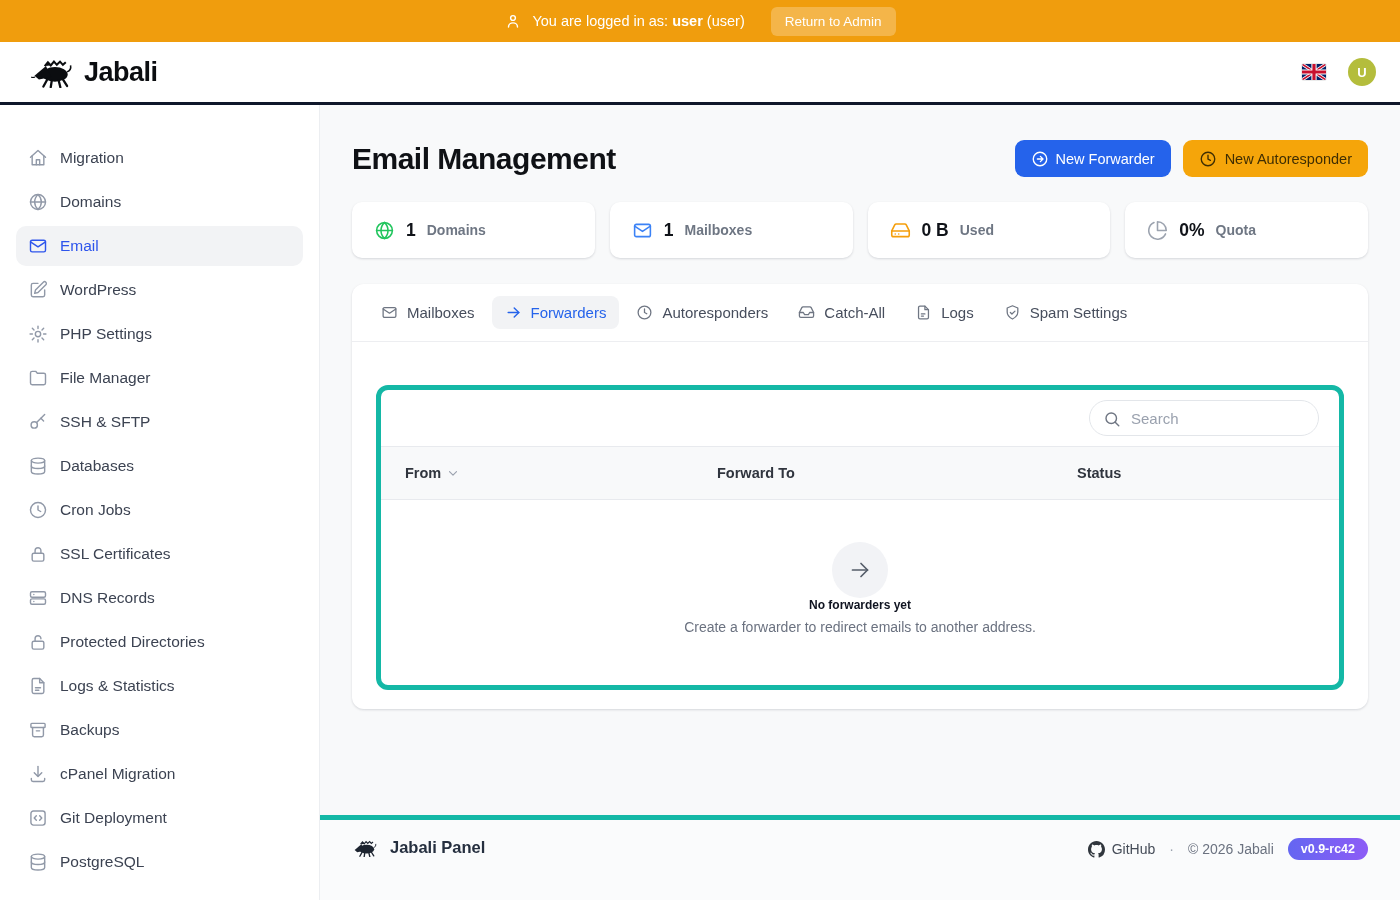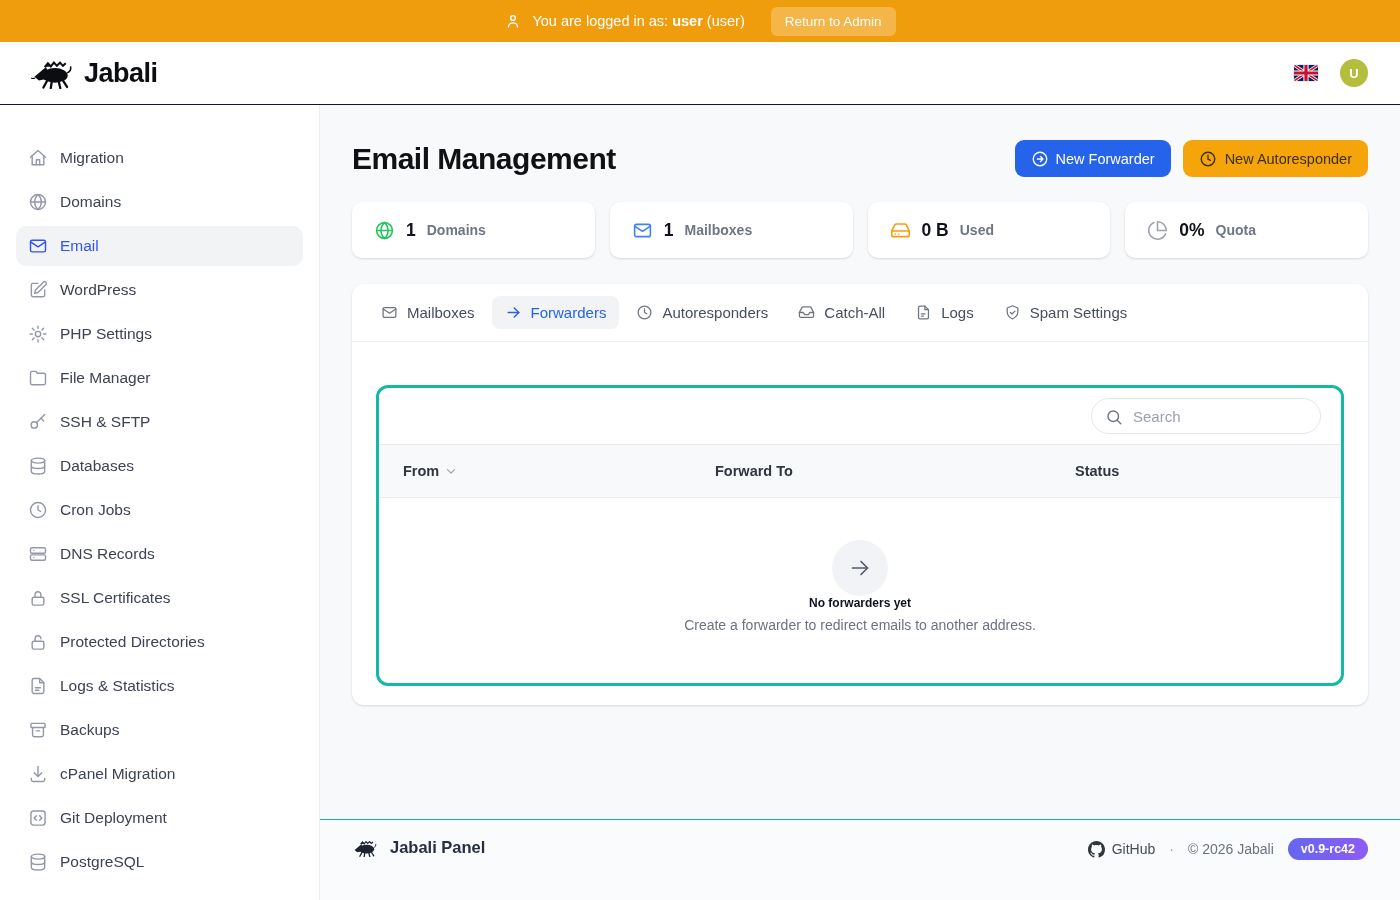--- a/index.html
+++ b/index.html
@@ -6,21 +6,21 @@
   html,body { width:1400px; height:900px; overflow:hidden; }
   body { font-family:"Liberation Sans", sans-serif; background:#f8f9fa; color:#1f2430; }
   svg { display:block; }
 
   
   .topbar { height:42px; background:#F09D0D; display:flex; align-items:center; justify-content:center; gap:10px; color:#fff; font-size:14.5px; }
   .topbar .msg b { font-weight:700; }
   .return-btn { margin-left:16px; background:rgba(255,255,255,.25); color:#fff; border:none; border-radius:6px; padding:7px 14px; font-size:13.5px; font-family:inherit; cursor:pointer; }
 
   
-  .header { height:63px; background:#fff; display:flex; align-items:center; padding:0 32px 0 30px; border-bottom:1px solid #0f172a; }
+  .header { height:63px; background:#fff; display:flex; align-items:center; padding:0 24px 0 30px; border-bottom:3px solid #0f172a; }
   .brand-text { font-size:27px; font-weight:800; color:#0b0d10; letter-spacing:-.5px; margin-left:8px; }
   .header-right { margin-left:auto; display:flex; align-items:center; }
   .flag { border-radius:2px; overflow:hidden; box-shadow:0 0 0 1px rgba(0,0,0,.08); cursor:pointer; }
   .avatar { width:28px; height:28px; border-radius:50%; background:#b4bd3c; color:#fff; font-size:13px; font-weight:700; display:flex; align-items:center; justify-content:center; margin-left:22px; cursor:pointer; }
 
   
   .body-row { display:flex; height:795px; }
   .sidebar { width:320px; background:#fff; border-right:1px solid #eceef1; padding:33px 16px 0; overflow:hidden; flex:none; }
   .side-item { height:40px; margin-bottom:4px; border-radius:10px; display:flex; align-items:center; gap:12px; padding:0 12px; font-size:15.5px; color:#3c4352; cursor:pointer; }
   .side-item .ic { color:#9199a8; flex:none; }
@@ -48,40 +48,40 @@
 
   
   .panel { margin-top:26px; background:#fff; border-radius:12px; box-shadow:0 1px 2px rgba(16,24,40,.06),0 1px 3px rgba(16,24,40,.09); }
   .tabs-row { display:flex; gap:4px; padding:12px 16px; border-bottom:1px solid #edeef1; }
   .tab { display:flex; align-items:center; gap:9px; padding:8px 13px; border-radius:8px; font-size:15px; color:#474e5d; cursor:pointer; }
   .tab .ic { color:#6f7683; }
   .tab.active { background:#f2f3f5; color:#2563eb; }
   .tab.active .ic { color:#2563eb; }
 
   .panel-body { padding:43px 24px 19px; }
-  .inner-card { border:3px solid #14b8a6; border-radius:12px; overflow:hidden; background:#fff; }
+  .inner-card { border:5px solid #14b8a6; border-radius:12px; overflow:hidden; background:#fff; }
   .search-row { display:flex; justify-content:flex-end; padding:10px 20px; }
   .search-box { position:relative; width:230px; height:36px; border:1px solid #e3e6ea; border-radius:999px; background:#fff; }
   .search-box .ic { position:absolute; left:13px; top:9px; color:#6f7683; }
   .search-box input { width:100%; height:100%; border:none; outline:none; background:transparent; padding:0 14px 0 41px; font-size:15px; font-family:inherit; color:#374151; }
   .search-box input::placeholder { color:#9aa1ae; }
 
   .thead-row { display:flex; align-items:center; height:54px; background:#f8f9fa; border-top:1px solid #e8eaee; border-bottom:1px solid #e8eaee; padding-left:24px; font-size:14.5px; font-weight:600; color:#30353e; }
   .th-from { width:312px; display:flex; align-items:center; gap:5px; cursor:pointer; }
   .th-from .ic { color:#9ca3af; }
   .th-fwd { width:360px; }
   .th-status { flex:1; }
 
   .empty { padding:42px 0 50px; display:flex; flex-direction:column; align-items:center; text-align:center; }
   .empty-circle { width:56px; height:56px; border-radius:50%; background:#f2f3f6; display:flex; align-items:center; justify-content:center; color:#555d69; }
   .empty-title { font-size:12px; font-weight:700; color:#0f1320; }
   .empty-desc { margin-top:7px; font-size:14px; color:#6b7280; }
 
   
-  .footer { border-top:1px solid #14b8a6; background:#fafbfc; padding:18px 32px 40px; display:flex; align-items:flex-start; justify-content:space-between; flex:none; }
+  .footer { border-top:5px solid #14b8a6; background:#fafbfc; padding:18px 32px 40px; display:flex; align-items:flex-start; justify-content:space-between; flex:none; }
   .footer-left { display:flex; align-items:center; gap:11px; }
   .footer-brand { font-size:16.5px; font-weight:700; color:#252f3f; }
   .footer-right { display:flex; align-items:center; gap:14px; font-size:14px; color:#57606e; }
   .gh-link { display:flex; align-items:center; gap:7px; color:#454c58; cursor:pointer;justify-content:center; }
   .dot-sep { color:#9ca3af; }
   .copyright { color:#6b7280; }
   .version-badge { background:linear-gradient(90deg,#6466f1,#8d5cf6); color:#fff; font-size:12.5px; font-weight:600; padding:4px 13px; border-radius:999px; }
 </style>
 </head>
 <body>
@@ -230,36 +230,36 @@
             <circle cx="12" cy="12" r="9"></circle>
             <path d="M12 7v5l3.2 1.8"></path>
           </svg>
         </span>
       <span>Cron Jobs</span>
     </div>
 
     <div class="side-item">
       <span class="ic">
           <svg width="20" height="20" viewBox="0 0 24 24" fill="none" stroke="currentColor" stroke-width="1.7" stroke-linecap="round" stroke-linejoin="round">
+            <rect x="5" y="11" width="14" height="9.5" rx="2"></rect>
+            <path d="M8.5 11V8a3.5 3.5 0 0 1 7 0v3"></path>
+          </svg>
+        </span>
+      <span>SSL Certificates</span>
+    </div>
+
+    <div class="side-item">
+      <span class="ic">
+          <svg width="20" height="20" viewBox="0 0 24 24" fill="none" stroke="currentColor" stroke-width="1.7" stroke-linecap="round" stroke-linejoin="round">
             <rect x="3" y="4.5" width="18" height="6.5" rx="1.8"></rect>
             <rect x="3" y="13" width="18" height="6.5" rx="1.8"></rect>
             <path d="M7 7.75h.01M7 16.25h.01"></path>
           </svg>
         </span>
       <span>DNS Records</span>
-    </div>
-
-    <div class="side-item">
-      <span class="ic">
-          <svg width="20" height="20" viewBox="0 0 24 24" fill="none" stroke="currentColor" stroke-width="1.7" stroke-linecap="round" stroke-linejoin="round">
-            <rect x="5" y="11" width="14" height="9.5" rx="2"></rect>
-            <path d="M8.5 11V8a3.5 3.5 0 0 1 7 0v3"></path>
-          </svg>
-        </span>
-      <span>SSL Certificates</span>
     </div>
 
     <div class="side-item">
       <span class="ic">
           <svg width="20" height="20" viewBox="0 0 24 24" fill="none" stroke="currentColor" stroke-width="1.7" stroke-linecap="round" stroke-linejoin="round">
             <rect x="5" y="11" width="14" height="9.5" rx="2"></rect>
             <path d="M8.5 11V8a3.5 3.5 0 0 1 7 0"></path>
           </svg>
         </span>
       <span>Protected Directories</span>

